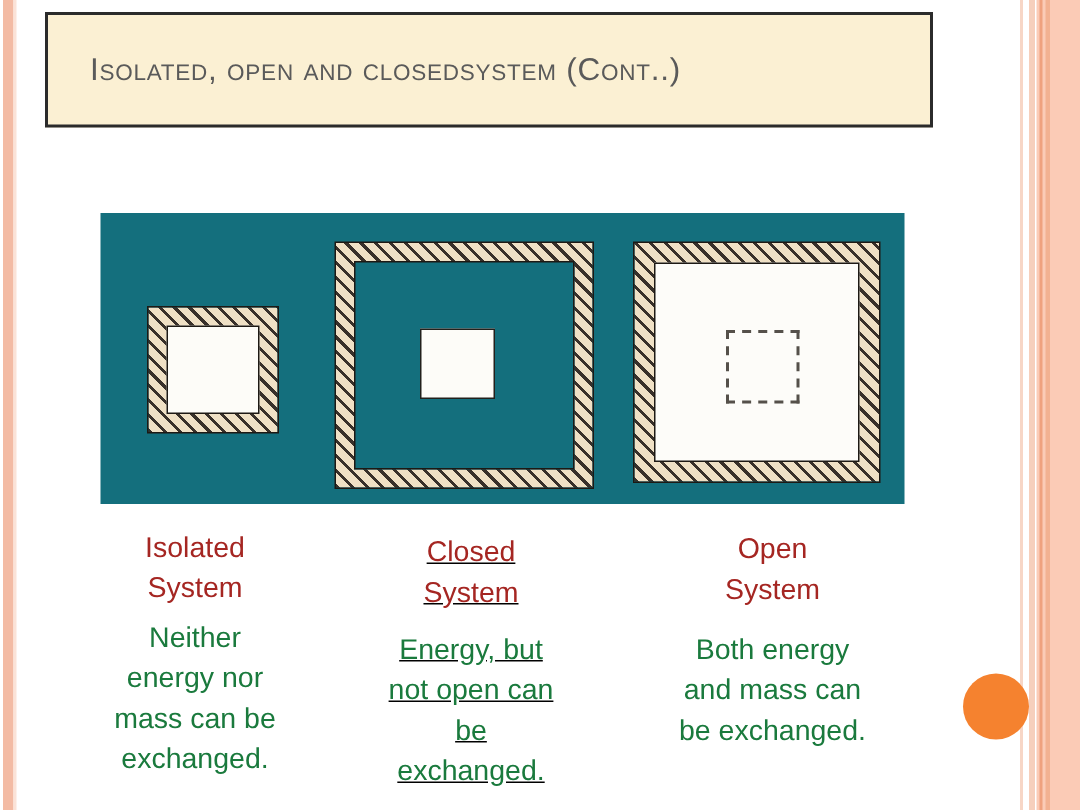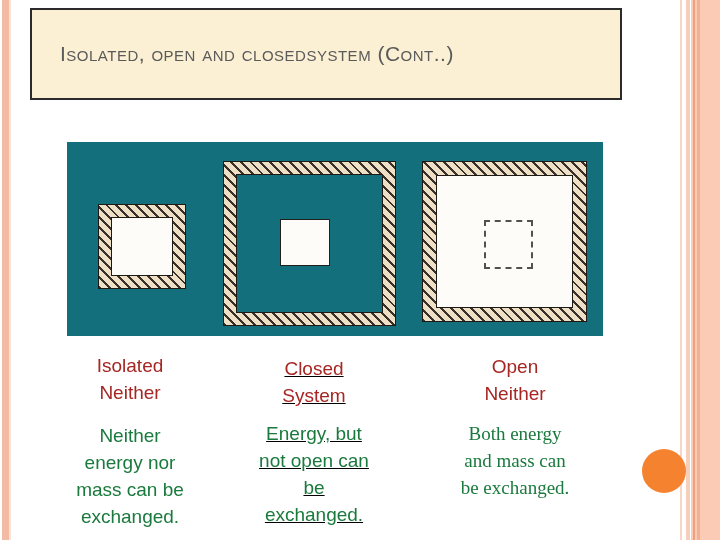--- a/index.html
+++ b/index.html
@@ -10,21 +10,21 @@
   .vstripe{position:absolute;top:0;height:540px;}
   .stripe-left-main{left:2px;width:7px;background:#f3bba4;}
   .stripe-left-faint{left:9px;width:2px;background:#fbe3d8;}
   .stripe-r1{left:680px;width:2px;background:#f7d6c6;}
   .stripe-r2{left:686px;width:4px;background:#f6cfbc;}
   .stripe-rband{left:691px;width:29px;background:#fbcbb6;}
   .stripe-rline1{left:693px;width:2px;background:#efa17e;}
   .stripe-rline2{left:697px;width:3px;background:#f2b191;}
 
   
-  .title-box{position:absolute;left:30px;top:8px;width:592px;height:92px;
+  .title-box{position:absolute;left:30px;top:8px;width:592px;height:77px;
     background:#fbf0d3;border:2px solid #2b2b2b;box-sizing:border-box;
     display:flex;align-items:center;}
   .title-text{padding-left:28px;font-size:21px;letter-spacing:0.5px;
     font-variant:small-caps;color:#5a5a5a;}
 
   
   .figure{position:absolute;left:67px;top:142px;width:536px;height:194px;background:#146f7d;}
   .sysbox{position:absolute;background:
       repeating-linear-gradient(45deg,#38302a 0 2px,#efe0c5 2px 7px);
     border:1px solid #1d1914;box-sizing:border-box;}
@@ -40,23 +40,23 @@
   .sq3 .core-dashed{position:absolute;left:61px;top:58px;width:45px;height:45px;
     border:2px dashed #55504a;background:transparent;}
 
   
   .caption{position:absolute;text-align:center;font-size:19px;line-height:27px;}
   .caption .heading{color:#a52622;white-space:pre-line;}
   .caption .body{color:#1a7a3d;white-space:pre-line;}
   .cap1{left:44px;top:352px;width:172px;}
   .cap2{left:228px;top:355px;width:172px;text-decoration:underline;}
   .cap3{left:405px;top:353px;width:220px;}
-  .cap1 .body{margin-top:16px;}
+  .cap1 .body{margin-top:6px;}
   .cap2 .body{margin-top:11px;}
-  .cap3 .body{margin-top:13px;font-family:Liberation Serif, serif;}
+  .cap3 .body{margin-top:13px;}
 
   .accent-dot{position:absolute;left:642px;top:449px;width:44px;height:44px;
     border-radius:50%;background:#f5822f;}
 </style>
 </head>
 <body>
 
 <div id="slide">
 
   <div class="vstripe stripe-left-main"></div>
@@ -80,37 +80,37 @@
       <div class="core"></div>
     </div>
     <div class="sysbox sq3">
       <div class="inner"></div>
       <div class="core-dashed"></div>
     </div>
   </div>
 
   <div class="caption cap1">
     <div class="heading">Isolated
-Neither</div>
+System</div>
     <div class="body">Neither
 energy nor
 mass can be
 exchanged.</div>
   </div>
   <div class="caption cap2">
     <div class="heading">Closed
 System</div>
     <div class="body">Energy, but
 not open can
 be
 exchanged.</div>
   </div>
   <div class="caption cap3">
     <div class="heading">Open
-Neither</div>
+System</div>
     <div class="body">Both energy
 and mass can
 be exchanged.</div>
   </div>
 
   <div class="accent-dot"></div>
 
 </div>
 
 </body></html>

